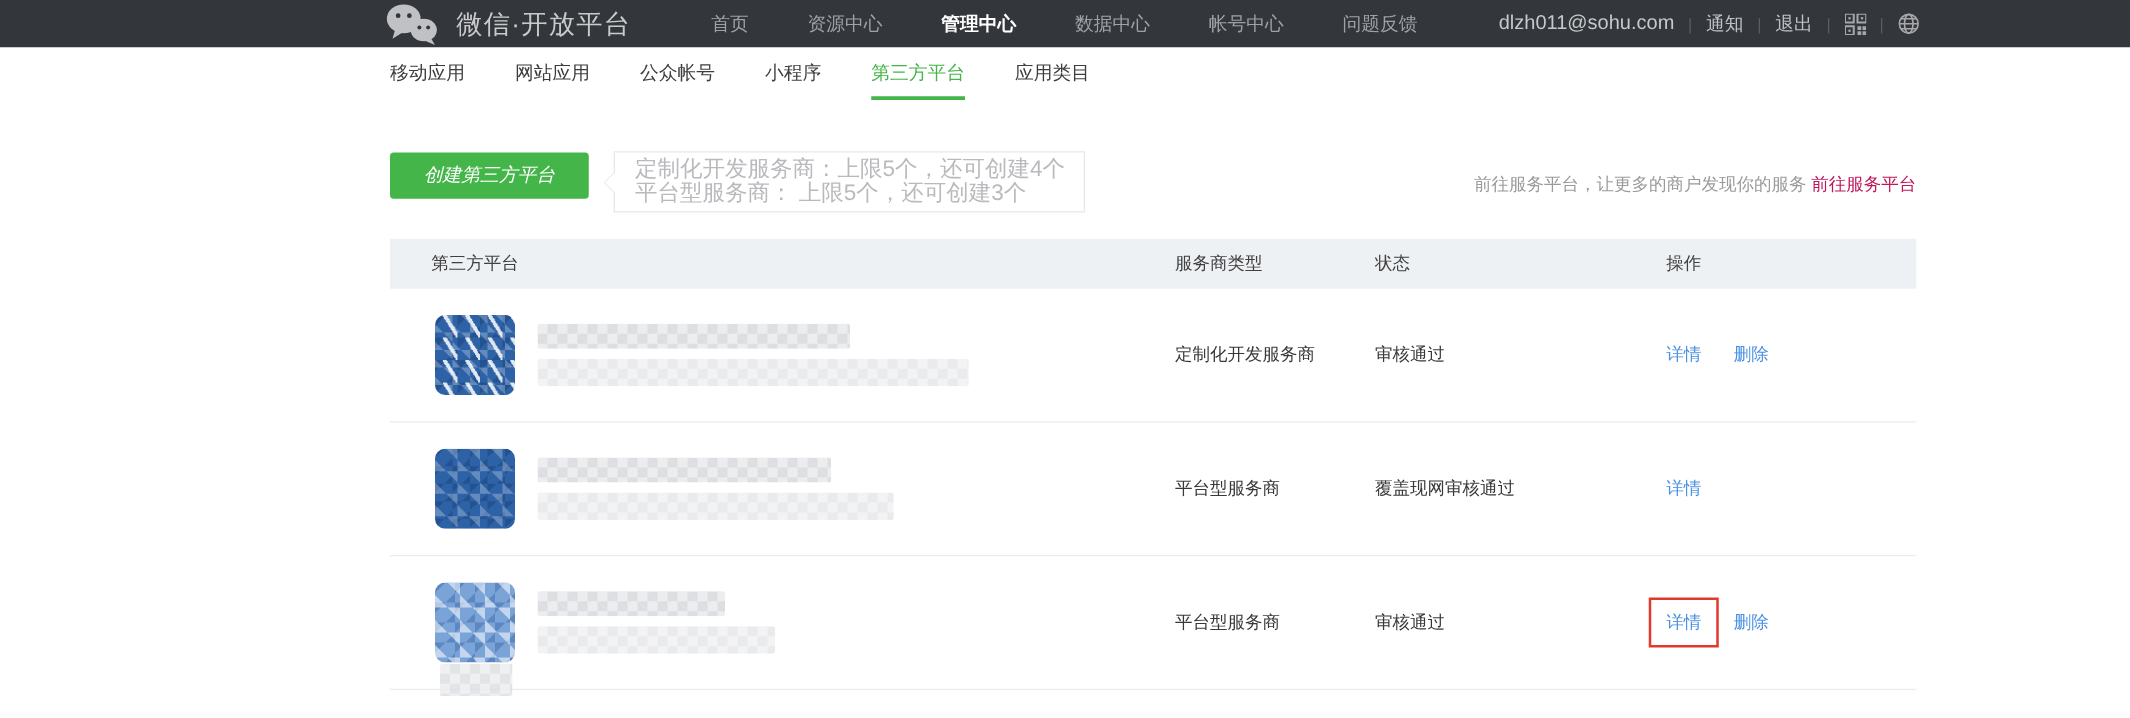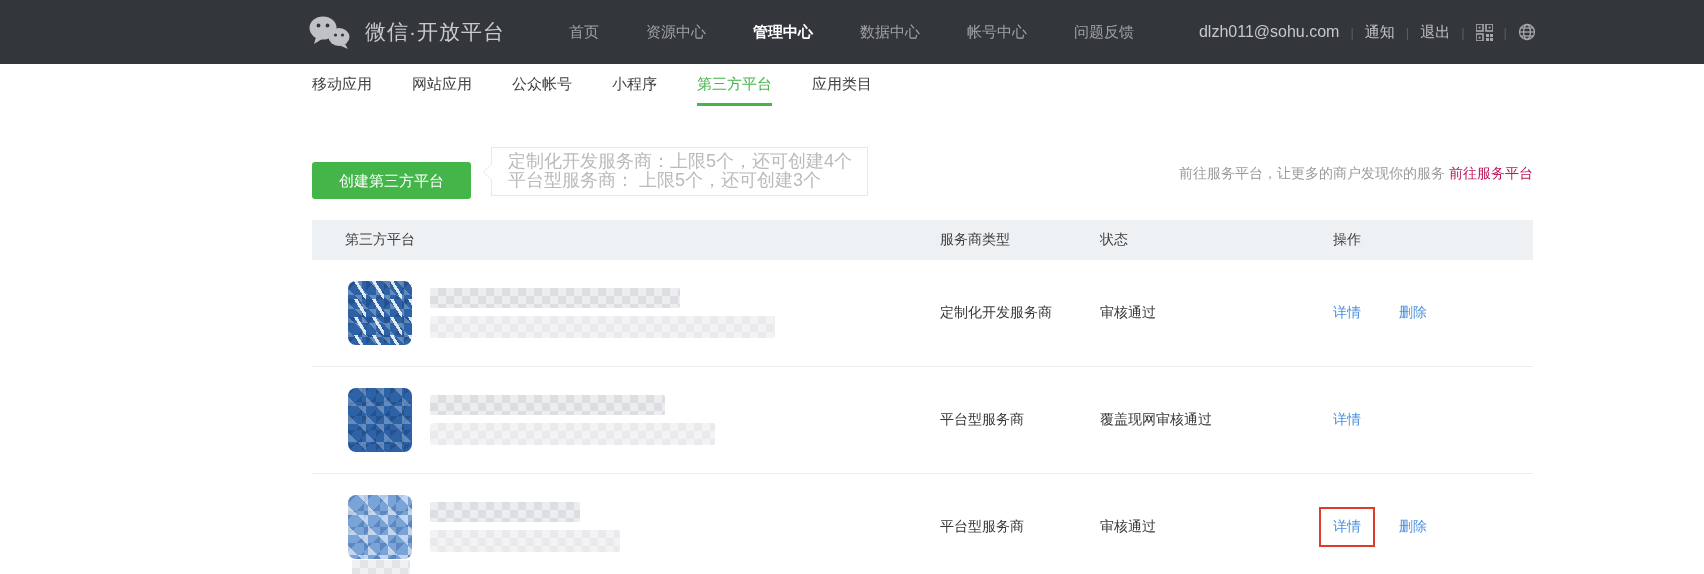--- a/index.html
+++ b/index.html
@@ -1,59 +1,59 @@
 <!DOCTYPE html>
 <html><head>
 <meta charset="utf-8">
 <style>
   * { margin:0; padding:0; box-sizing:border-box; }
   html,body { width:1704px; height:574px; background:#fff; overflow:hidden;
     font-family:"Liberation Sans","DejaVu Sans",sans-serif; }
 
   
-  .topbar { height:64px; background:#33363b; display:flex; align-items:center; }
+  .topbar { height:38px; background:#33363b; display:flex; align-items:center; }
   .brand { display:flex; align-items:center; margin-left:308px; }
   .brand-title { color:#c9cacc; font-size:21px; margin-left:13px; letter-spacing:1px; }
   .topnav { display:flex; align-items:center; margin-left:64px; gap:47px; }
   .topnav-item { color:#9fa1a5; font-size:15px; cursor:pointer; white-space:nowrap; }
   .topnav-item.active { color:#ffffff; font-weight:700; }
   .account { margin-left:auto; margin-right:168px; display:flex; align-items:center; }
   .account-email { color:#c6c8ca; font-size:16px; }
   .acct-sep { color:#5a5d62; margin:0 11px; font-size:13px; }
   .account-link { color:#bfc1c4; font-size:15px; cursor:pointer; }
   .acct-icon { display:inline-flex; cursor:pointer; }
 
   
   .subnav { height:42px; background:#fff; display:flex; padding-left:312px; gap:40px; }
   .tab { display:flex; align-items:center; height:100%; font-size:15px; color:#3d3d3d;
          cursor:pointer; border-bottom:3px solid transparent; padding-top:2px; }
   .tab.active { color:#44b549; border-bottom-color:#44b549; }
 
   
   .toolbar { display:flex; align-items:flex-start; margin:41px 171px 0 312px; position:relative; }
-  .create-btn { margin-top:15px; height:37px; line-height:37px; padding:0 27px; background:#44b549;
-    color:#fff; font-size:15px; border:none; border-radius:3px; cursor:pointer; white-space:nowrap; }
+  .create-btn { margin-top:1px; height:37px; line-height:37px; padding:0 27px; background:#44b549;
+    color:#fff; font-size:15px; border:none; border-radius:3px; cursor:pointer; white-space:nowrap;font-style:italic; }
   .quota-tip { margin-left:20px; position:relative; border:1px solid #e7e7eb; background:#fff;
     padding:4px 15px 5px 16px; color:#b9babd; font-size:18px; line-height:19px; white-space:nowrap; }
   .quota-tip::before { content:""; position:absolute; left:-9px; top:50%; margin-top:-9px;
     border-top:9px solid transparent; border-bottom:9px solid transparent; border-right:9px solid #e7e7eb; }
   .quota-tip::after { content:""; position:absolute; left:-8px; top:50%; margin-top:-9px;
     border-top:9px solid transparent; border-bottom:9px solid transparent; border-right:9px solid #fff; }
   .promo { margin-left:auto; margin-top:18px; font-size:14px; color:#9b9b9b; white-space:nowrap; }
   .promo a { color:#be185d; text-decoration:none; cursor:pointer; }
 
   
   .table { width:1221px; margin:21px 171px 0 312px; }
   .thead, .trow { display:grid; grid-template-columns:628px 160px 233px 200px; align-items:center; }
   .thead { height:40px; background:#eef1f4; color:#404040; font-size:14px; }
   .thead .th:first-child { padding-left:33px; }
   .trow { height:107px; border-bottom:1px solid #eaecee; position:relative; }
   .cell-platform { display:flex; align-items:center; padding-left:36px; }
   .cell-text { font-size:14px; color:#383838; }
-  .cell-actions { display:flex; align-items:flex-end; gap:38px; }
+  .cell-actions { display:flex; align-items:flex-end; gap:26px; }
   .action-link { font-size:14px; color:#4a90e2; text-decoration:none; cursor:pointer; position:relative; }
   .red-box::after { content:""; position:absolute; inset:-11px -14px; border:2px solid #e0392e; pointer-events:none; }
 
   
   .app-icon { width:64px; height:64px; border-radius:8px; flex:0 0 64px;
     background-color:#2e62a6;
     background-image:
       linear-gradient(45deg, rgba(255,255,255,.26) 25%, transparent 25%, transparent 75%, rgba(255,255,255,.26) 75%),
       linear-gradient(135deg, rgba(10,40,90,.28) 25%, transparent 25%, transparent 75%, rgba(10,40,90,.28) 75%);
     background-size:18px 18px, 14px 14px; }

